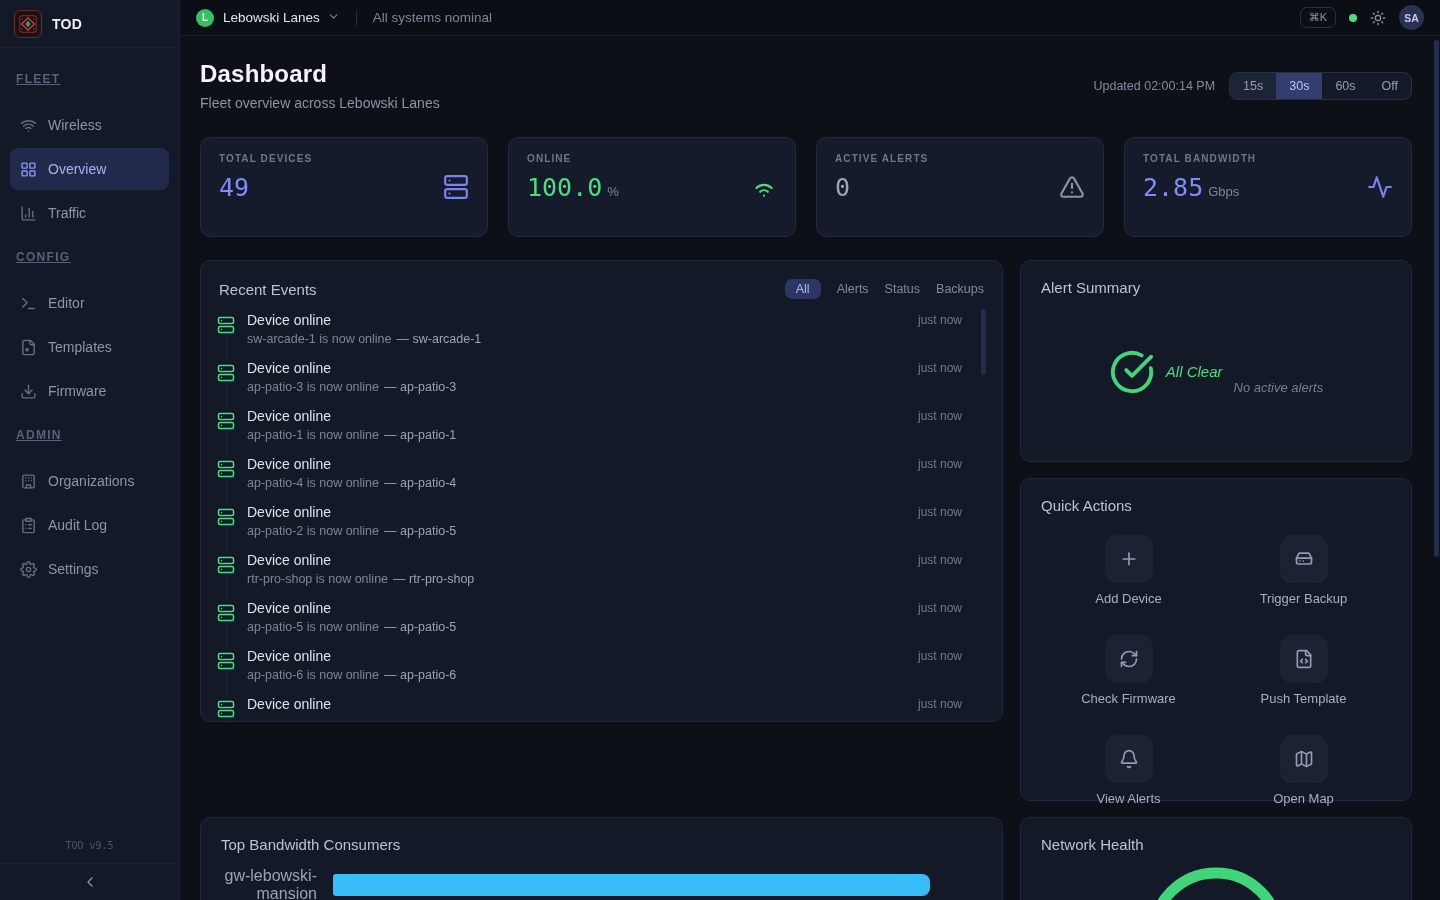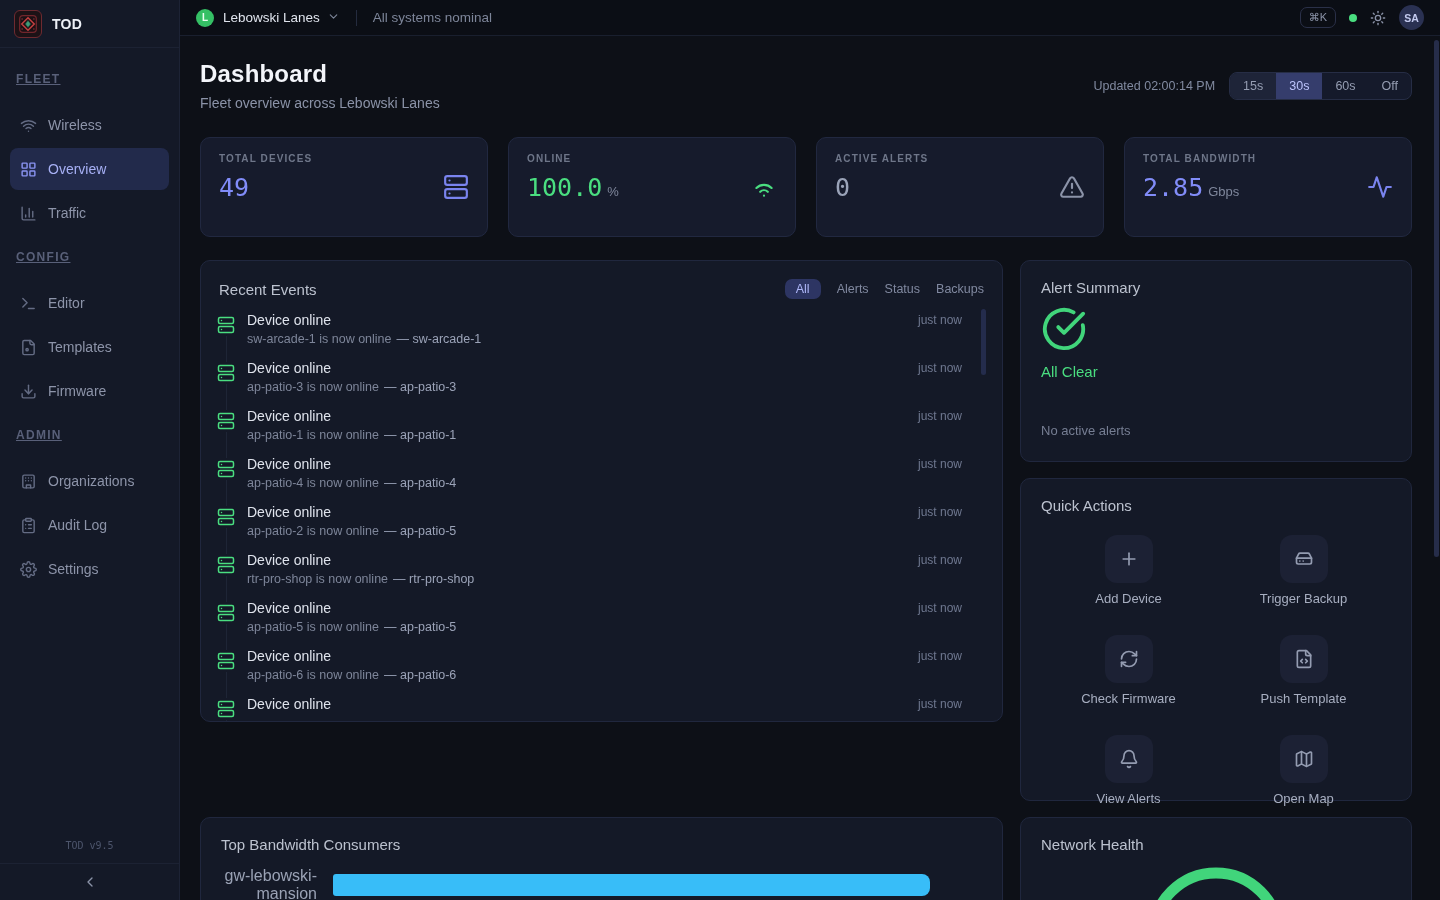--- a/index.html
+++ b/index.html
@@ -79,21 +79,21 @@
   .event-icon svg { width:18px; height:18px; stroke:#4ade80; display:block; }
   .event-top { display:flex; align-items:center;text-align:right; }
   .event-title { font-size:14px; color:#dfe3ec; }
   .event-time { margin-left:auto; font-size:12px; color:#6f7890; padding-right:24px; }
   .event-detail { margin-top:4px; font-size:12.5px; color:#7d8599; }
   .event-device { color:#9ba3b8; margin-left:5px; }
   .events-scrollbar { position:absolute; right:16px; top:48px; width:5px; height:66px; border-radius:3px; background:#242c4c; cursor:pointer; }
 
   
   .alert-card { height:202px; padding:18px 20px; display:flex; flex-direction:column; }
-  .alert-body { flex:1; display:flex; flex-direction:column; justify-content:center; gap:11px; margin-top:4px; }
+  .alert-body { flex:1; display:flex; flex-direction:row; align-items:center; justify-content:center; gap:11px; margin-top:4px;font-style:italic; }
   .alert-check svg { width:46px; height:46px; stroke:#41d57b; display:block; }
   .alert-status { font-size:15px; color:#4ade80; font-weight:500; }
   .alert-detail { font-size:13px; color:#767e93;margin-top:32px; }
 
   
   .qa-card { height:323px; padding:18px 20px; }
   .qa-grid { display:grid; grid-template-columns:1fr 1fr; row-gap:17px; margin-top:14px; }
   .qa-item { display:flex; flex-direction:column; align-items:center; gap:8px; padding:6px 0; cursor:pointer;text-align:center; }
   .qa-tile { width:48px; height:48px; border-radius:12px; background:#1c2134; display:flex; align-items:center; justify-content:center; }
   .qa-tile svg { width:20px; height:20px; stroke:#949cb1; }

